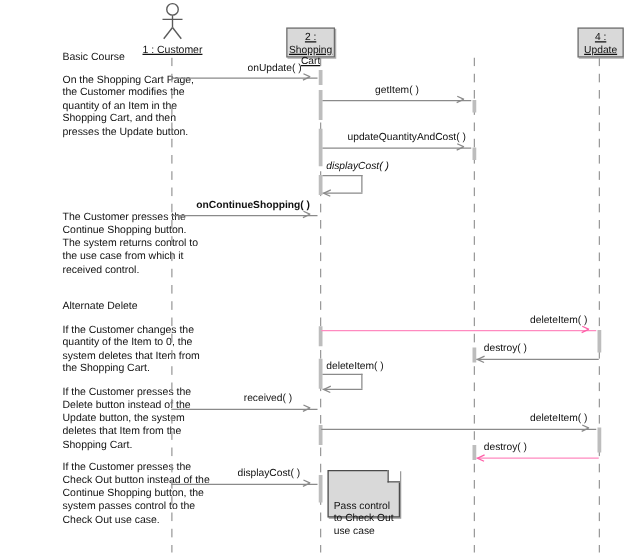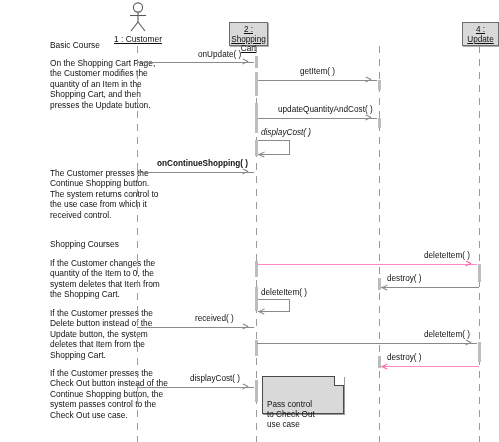--- a/index.html
+++ b/index.html
@@ -110,21 +110,21 @@
 Shopping Cart, and then
 presses the Update button.</div>
 
 
   <div class="narr" style="top:168px;">The Customer presses the
 Continue Shopping button.
 The system returns control to
 the use case from which it
 received control.</div>
 
-  <div class="narr head" style="top:239px;">Shopping Courses</div>
+  <div class="narr head" style="top:239px;">Alternate Delete</div>
 
   <div class="narr" style="top:258px;">If the Customer changes the
 quantity of the Item to 0, the
 system deletes that Item from
 the Shopping Cart.</div>
 
   <div class="narr" style="top:308px;">If the Customer presses the
 Delete button instead of the
 Update button, the system
 deletes that Item from the
@@ -263,20 +263,20 @@
       <i></i>
     </div>
 
   <div class="msglabel" style="left:190px;top:374px;">displayCost( )</div>
   <div class="msg" style="left:137px;top:387px;width:117px;"></div>
   <div class="ah r" style="left:248px;top:387px;">
       <i></i>
       <i></i>
     </div>
 
-  <div class="note" style="left:262px;top:376px;width:82px;height:38px;">
+  <div class="note" style="left:262px;top:376px;width:58px;height:38px;">
     <div class="fold"></div>
     <span>Pass control
 to Check Out
 use case</span>
   </div>
 
 </div>
 
 </body></html>

